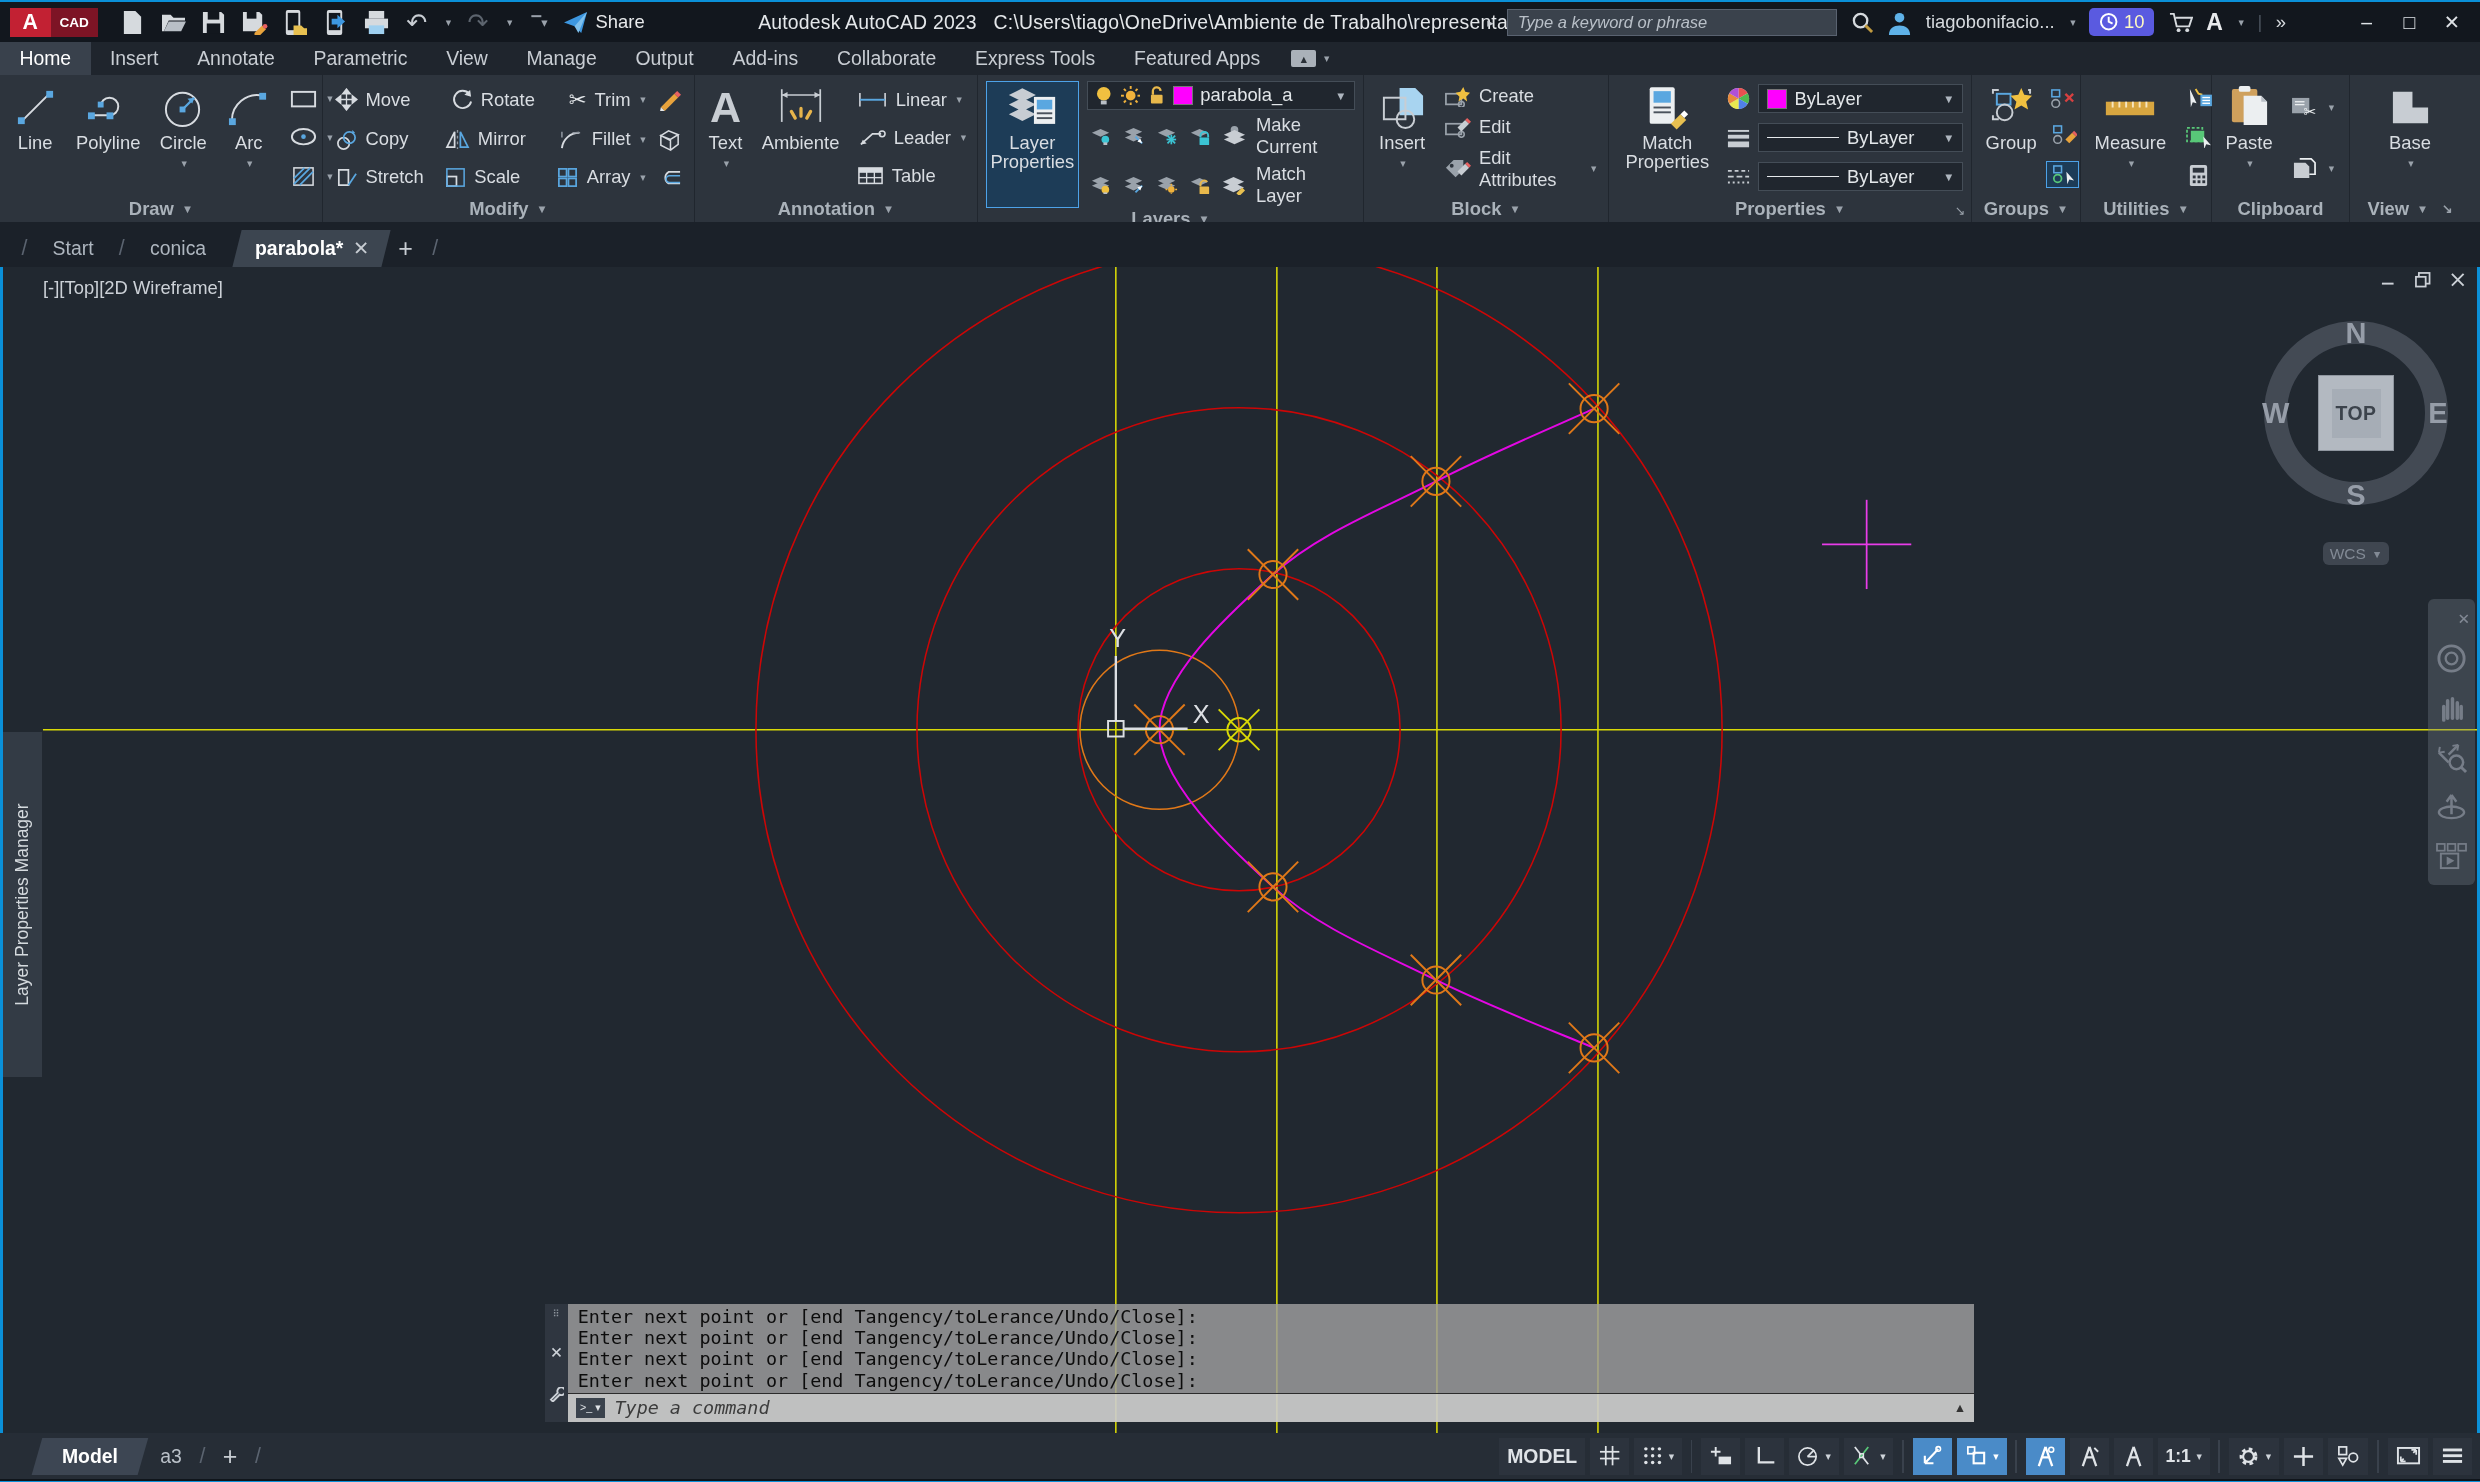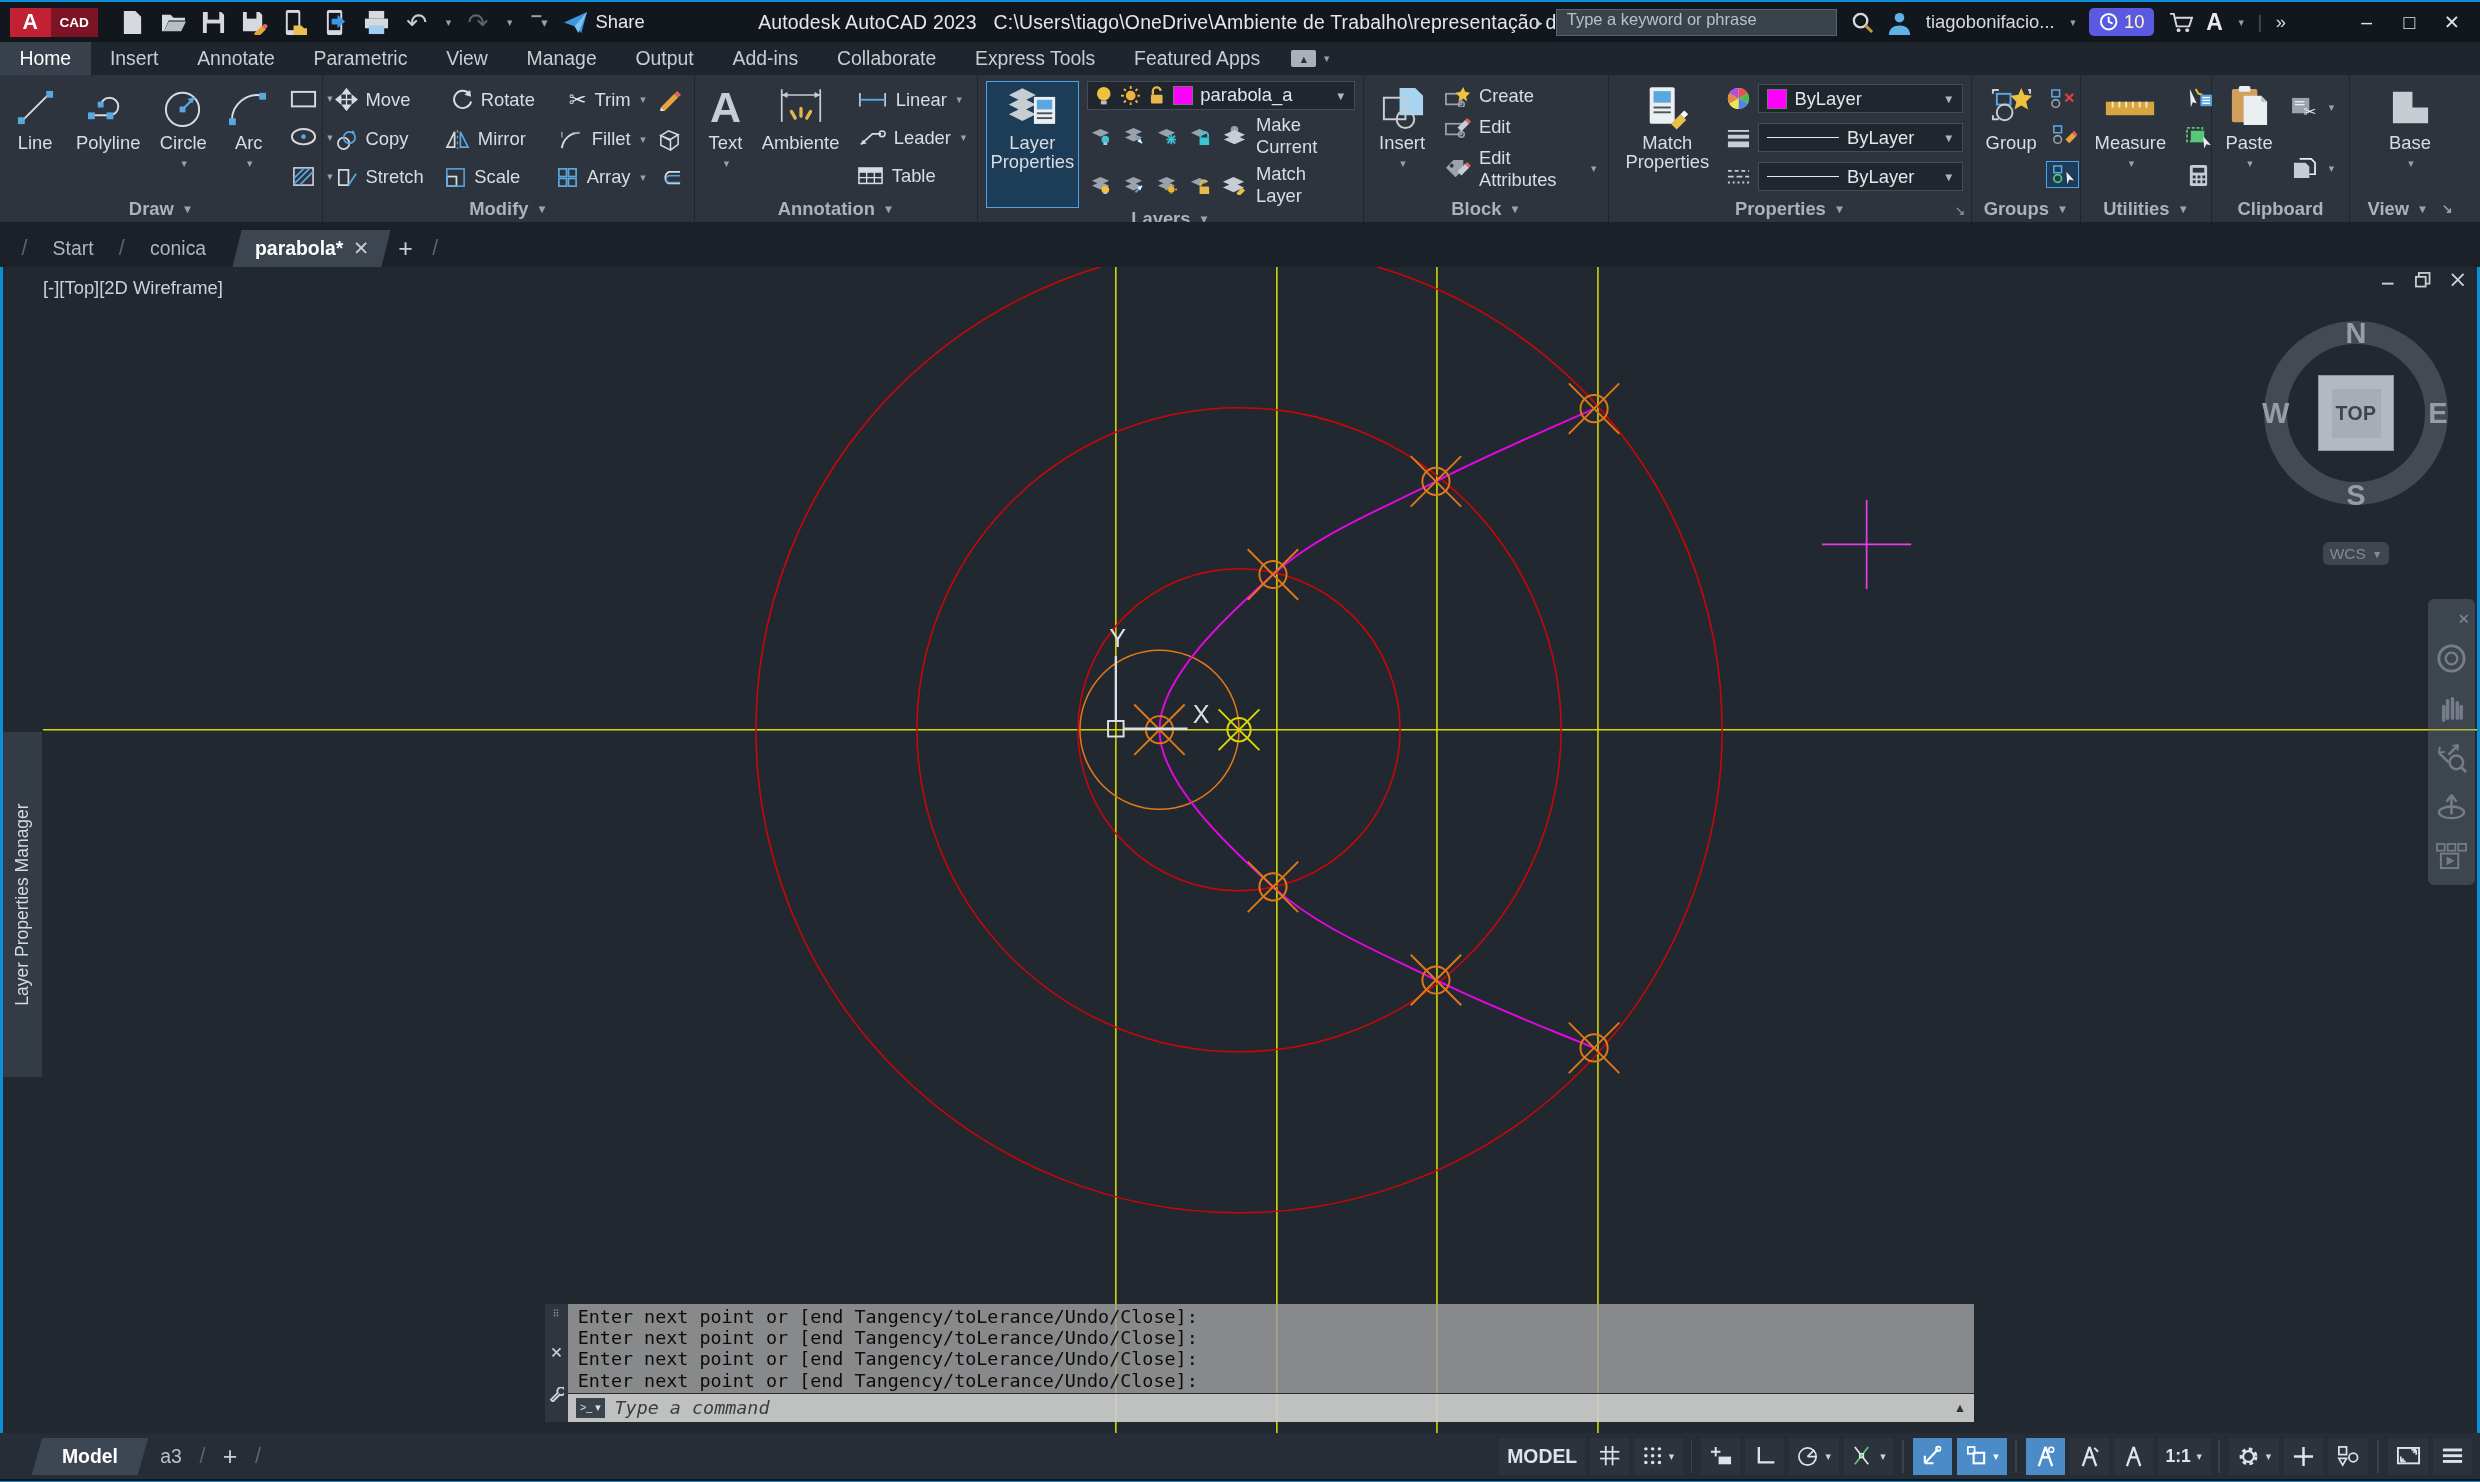--- a/index.html
+++ b/index.html
@@ -13,22 +13,22 @@
   .titlebar { height:40px; background:#12171e; display:flex; align-items:center; color:#d6dade; font-size:18.4px; flex:0 0 auto; }
   .logo { display:flex; height:29px; margin-left:9.7px; }
   .logo .a { width:41px; background:#c22133; color:#fff; font-weight:bold; font-size:21.3px; display:flex; align-items:center; justify-content:center; }
   .logo .cad { width:47px; background:#7d1425; color:#fff; font-weight:bold; font-size:13.6px; display:flex; align-items:center; justify-content:center; }
   .qat { display:flex; align-items:center; gap:13.6px; margin-left:21.3px; }
   .qat .ic { width:27px; height:27px; display:flex; align-items:center; justify-content:center; }
   .caret { font-size:10.7px; color:#9aa2ab; margin-left:1.9px; }
   .share { display:flex; align-items:center; gap:7.8px; color:#e8eaec; margin-left:9.7px; }
   .title-center { position:absolute; left:0; right:0; text-align:center; pointer-events:none; color:#e4e7ea; font-size:19.4px; letter-spacing:0.2px; }
   .tb-right { margin-left:auto; display:flex; align-items:center; gap:13.6px; padding-right:13.6px; z-index:2; }
-  .searchbox { width:281px; height:27px; background:#3a424c; border:1px solid #596270; color:#b9c0c8;
-     font-size:16.5px; padding:0 9.7px; display:flex; align-items:flex-start; }
+  .searchbox { width:330px; height:27px; background:#3a424c; border:1px solid #596270; color:#b9c0c8;
+     font-style:italic; font-size:16.5px; padding:0 9.7px; display:flex; align-items:center; }
   .badge10 { background:#5a5ae0; border-radius:4.9px; color:#fef9c3; display:flex; align-items:center; gap:5.8px; padding:2.9px 9.7px; font-size:18.4px; }
   .winbtn { font-size:19.4px; color:#dfe3e7; width:29px; text-align:center; }
 
   
   .menubar { height:33px; background:#1f252d; display:flex; align-items:stretch; color:#c8cdd3; font-size:19.4px; flex:0 0 auto; }
   .mtab { padding:0 19.4px; display:flex; align-items:center; }
   .mtab.active { background:#39414c; color:#fff;justify-content:center; }
   .ribbon-toggle { margin-left:11.6px; display:flex; align-items:center; gap:5.8px; color:#aeb6bf; }
   .ribbon-toggle .box { width:25px; height:17.5px; background:#aab1b9; color:#2a3037; font-size:10.7px; display:flex; align-items:center; justify-content:center; border-radius:1.9px; }
 

